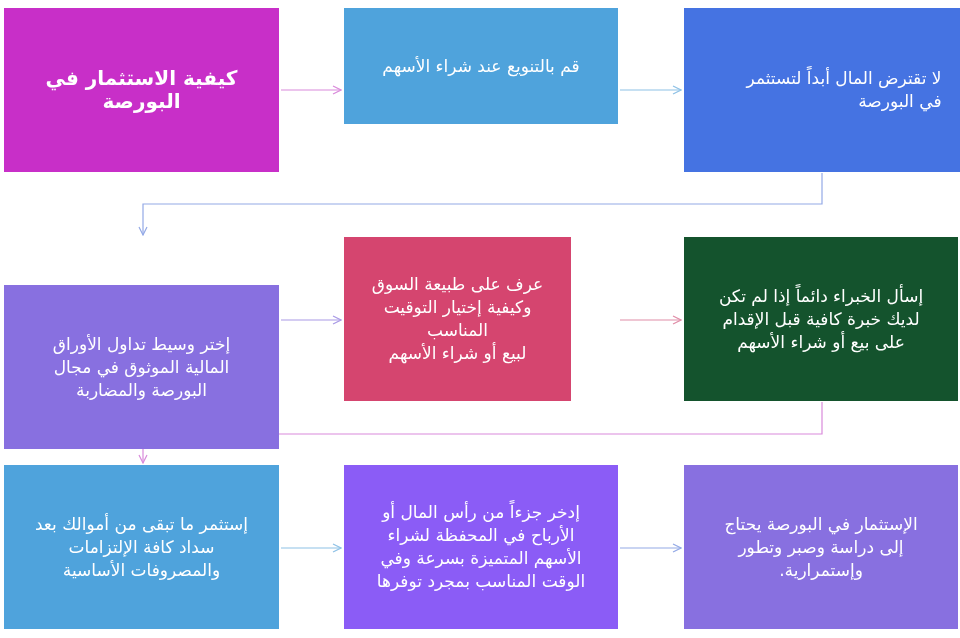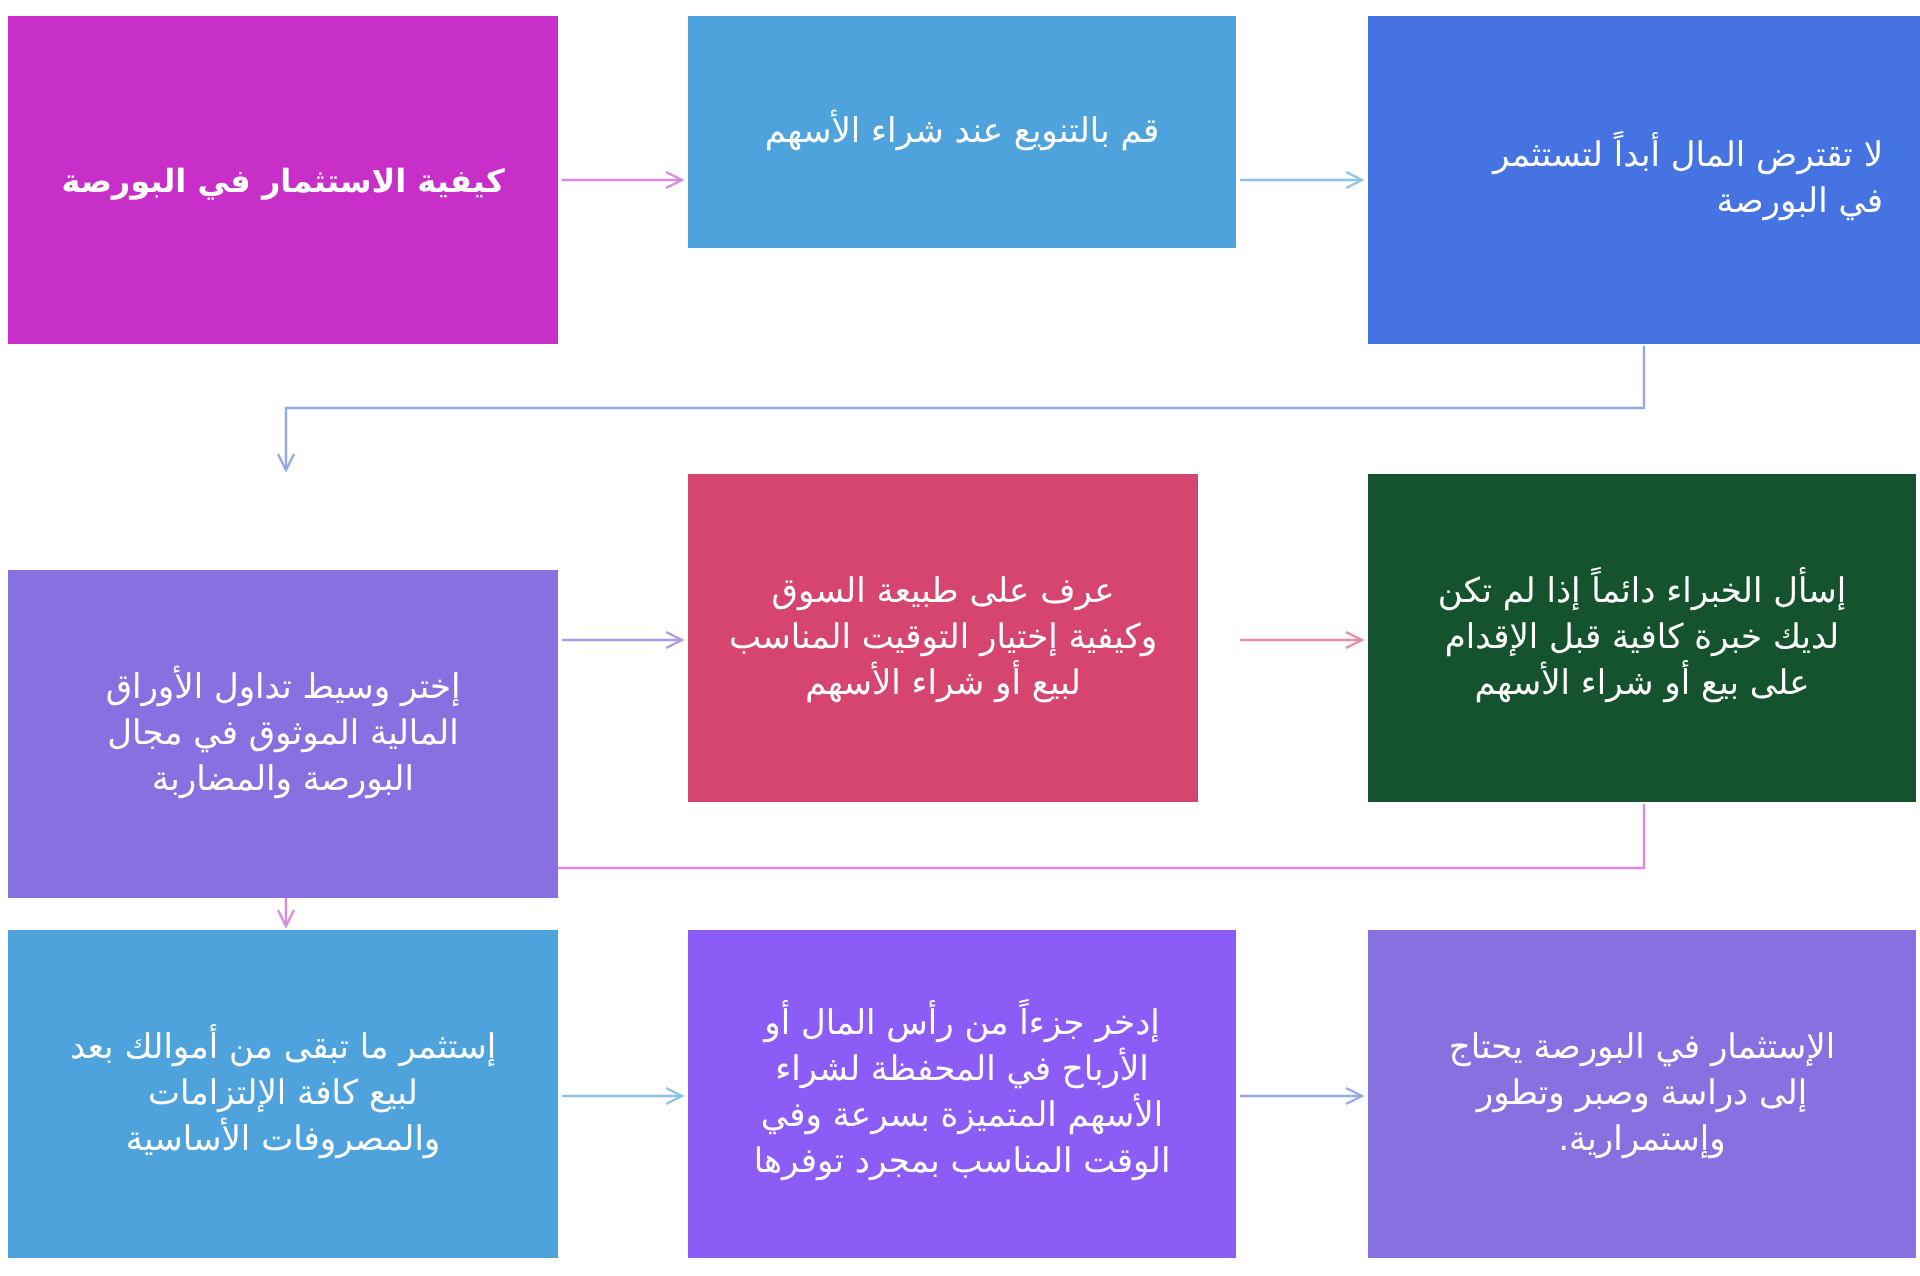--- a/index.html
+++ b/index.html
@@ -13,21 +13,21 @@
     display:flex; align-items:center; justify-content:center;
     box-sizing:border-box;
     padding:0 18px;
     color:#ffffff;
     text-align:center;
     direction:rtl;
     font-size:17px;
     line-height:23px;
     white-space:pre-line;
   }
-  .box.title { font-weight:bold; font-size:16px; }
+  .box.title { font-weight:bold; font-size:20px; }
   svg.connectors { position:absolute; left:0; top:0; pointer-events:none; }
 </style>
 </head>
 <body>
 
 <svg class="connectors" width="960" height="638">
   <defs>
     <marker id="ah-pink" markerWidth="10" markerHeight="10" refX="9" refY="5" orient="auto" markerUnits="userSpaceOnUse">
       <path d="M1,1 L9,5 L1,9" fill="none" stroke="#D98ADB" stroke-width="1.2"></path>
     </marker>
@@ -60,29 +60,29 @@
 </svg>
 
 <div class="box title" style="left:4px; top:8px; width:275px; height:164px; background:#C82FC8;">كيفية الاستثمار في البورصة</div>
 <div class="box" style="left:344px; top:8px; width:274px; height:116px; background:#4FA3DC;">قم بالتنويع عند شراء الأسهم</div>
 <div class="box" style="left:684px; top:8px; width:320px; height:164px; background:#4573E2;text-align:right;">لا تقترض المال أبداً لتستثمر
 في البورصة</div>
 
 <div class="box" style="left:4px; top:237px; width:275px; height:164px; background:#8870E0;margin-top:48px;">إختر وسيط تداول الأوراق
 المالية الموثوق في مجال
 البورصة والمضاربة</div>
-<div class="box" style="left:344px; top:237px; width:255px; height:164px; background:#D5456F;">عرف على طبيعة السوق
+<div class="box" style="left:344px; top:237px; width:227px; height:164px; background:#D5456F;">عرف على طبيعة السوق
 وكيفية إختيار التوقيت المناسب
 لبيع أو شراء الأسهم</div>
 <div class="box" style="left:684px; top:237px; width:274px; height:164px; background:#14532d;">إسأل الخبراء دائماً إذا لم تكن
 لديك خبرة كافية قبل الإقدام
 على بيع أو شراء الأسهم</div>
 
 <div class="box" style="left:4px; top:465px; width:275px; height:164px; background:#4FA3DC;">إستثمر ما تبقى من أموالك بعد
-لبيع كافة الإلتزامات
+سداد كافة الإلتزامات
 والمصروفات الأساسية</div>
 <div class="box" style="left:344px; top:465px; width:274px; height:164px; background:#8b5cf6;">إدخر جزءاً من رأس المال أو
 الأرباح في المحفظة لشراء
 الأسهم المتميزة بسرعة وفي
 الوقت المناسب بمجرد توفرها</div>
 <div class="box" style="left:684px; top:465px; width:274px; height:164px; background:#8870E0;">الإستثمار في البورصة يحتاج
 إلى دراسة وصبر وتطور
 وإستمرارية.</div>
 
 </body></html>

